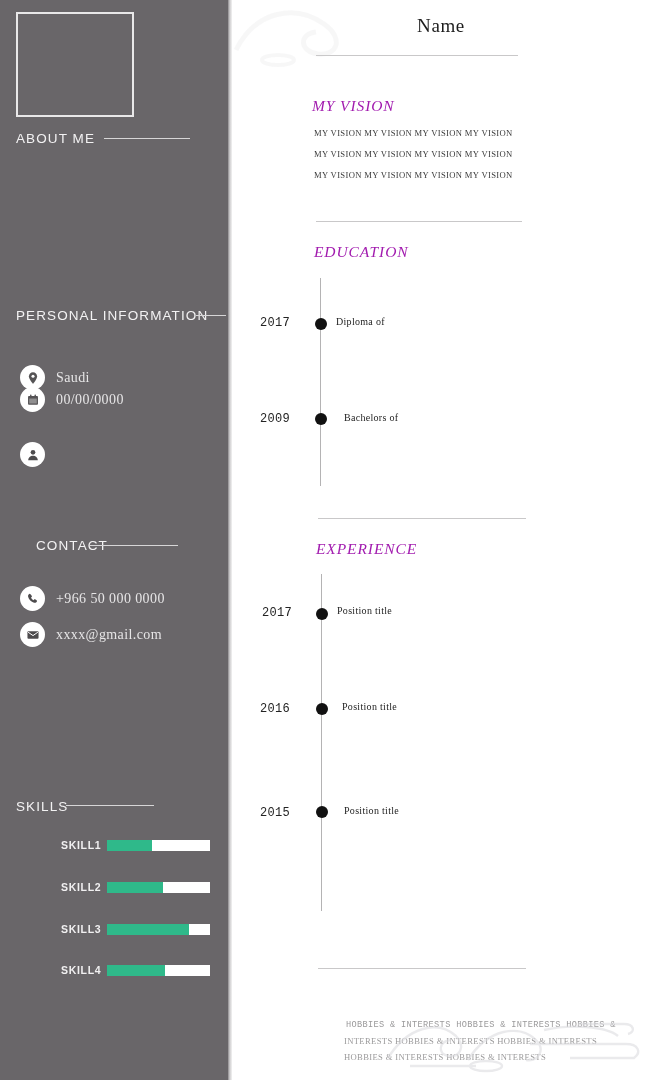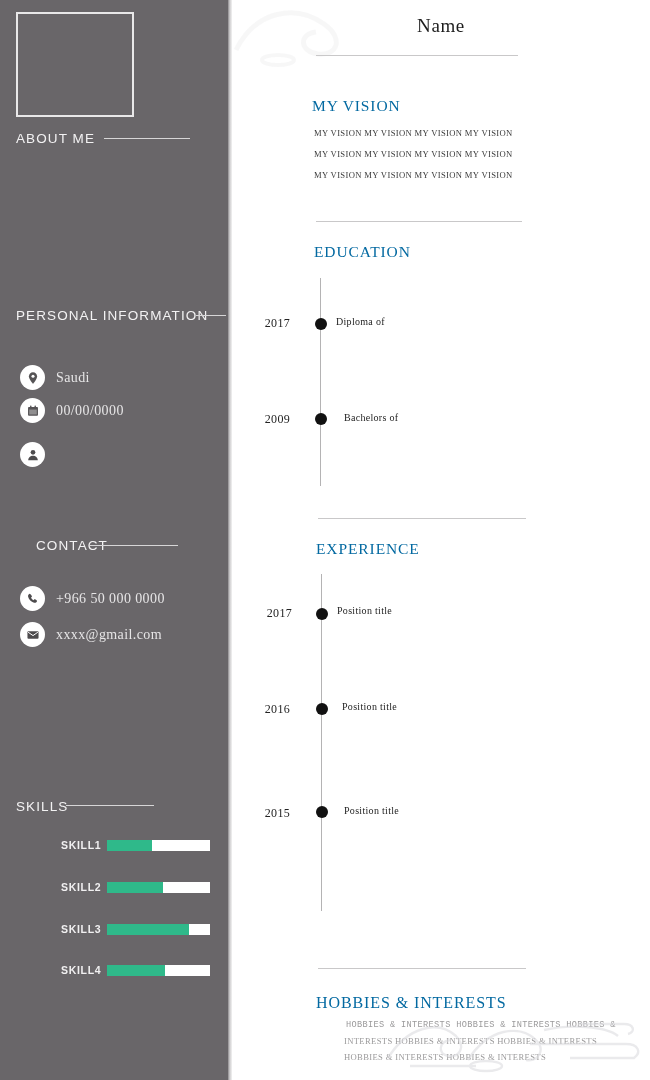--- a/index.html
+++ b/index.html
@@ -136,44 +136,45 @@
   .hr {
     position: absolute;
     height: 1px;
     background: #c9c8c9;
   }
 
   .sec-head {
     position: absolute;
     font-family: "Liberation Serif", serif;
     font-size: 15.5px;
-    color: #0369a1;
+    color: #a21caf;
     letter-spacing: 0.9px;
     white-space: nowrap;
+    font-style: italic;
   }
 
   .body-line {
     position: absolute;
     font-family: "Liberation Serif", serif;
     font-size: 8.6px;
     color: #3a3a3a;
     letter-spacing: 0.35px;
     white-space: nowrap;
   }
   .body-line.faint { color: #9b9a9b; }
 
   
   .tl-axis {
     position: absolute;
     width: 1px;
     background: #b4b3b4;
   }
   .tl-year {
     position: absolute;
-    font-family: Liberation Serif, serif;
+    font-family: Liberation Mono, monospace;
     font-size: 12px;
     color: #232323;
     text-align: right;
     width: 48px;
     letter-spacing: 0.3px;
   }
   .tl-dot {
     position: absolute;
     width: 12px; height: 12px;
     border-radius: 50%;
@@ -214,21 +215,21 @@
     <div class="info-row" style="top:365px;">
       <span class="circ">
         <svg width="14" height="14" viewBox="0 0 24 24">
           <path d="M12 2C8.1 2 5 5.1 5 9c0 5.2 7 13 7 13s7-7.8 7-13c0-3.9-3.1-7-7-7z" fill="#555355"></path>
           <circle cx="12" cy="9" r="2.6" fill="#ffffff"></circle>
         </svg>
       </span>
       <span class="info-text">Saudi</span>
     </div>
 
-    <div class="info-row" style="top:398px;">
+    <div class="info-row" style="top:387px;">
       <span class="circ">
         <svg width="14" height="14" viewBox="0 0 24 24">
           <rect x="3.5" y="5" width="17" height="15" rx="1.5" fill="#555355"></rect>
           <rect x="5.5" y="9.5" width="13" height="8.5" fill="#ffffff" opacity="0.35"></rect>
           <rect x="7" y="2.5" width="2.4" height="4.5" rx="1" fill="#555355"></rect>
           <rect x="14.6" y="2.5" width="2.4" height="4.5" rx="1" fill="#555355"></rect>
         </svg>
       </span>
       <span class="info-text">00/00/0000</span>
     </div>
@@ -341,21 +342,20 @@
 
     <div class="tl-year" style="left:10px; top:702px;">2016</div>
     <div class="tl-dot" style="left:84px; top:703px;"></div>
     <div class="tl-label" style="left:110px; top:701px;">Position title</div>
 
     <div class="tl-year" style="left:10px; top:806px;">2015</div>
     <div class="tl-dot" style="left:84px; top:806px;"></div>
     <div class="tl-label" style="left:112px; top:805px;">Position title</div>
 
     <div class="hr" style="left:86px; top:968px; width:208px;"></div>
-    <div class="sec-head" style="left:84px; top:994px; font-size:16px;">HOBBIES &amp; INTERESTS</div>
 
     <div class="body-line faint" style="left:114px; top:1020px;font-family:Liberation Mono, monospace;">HOBBIES &amp; INTERESTS HOBBIES &amp; INTERESTS HOBBIES &amp;</div>
     <div class="body-line faint" style="left:112px; top:1036px;">INTERESTS HOBBIES &amp; INTERESTS HOBBIES &amp; INTERESTS</div>
     <div class="body-line faint" style="left:112px; top:1052px;">HOBBIES &amp; INTERESTS HOBBIES &amp; INTERESTS</div>
 
     <div class="wm" style="left:148px; top:1000px;">
       <svg width="270" height="80" viewBox="0 0 270 80">
         <g fill="none" stroke="#dadade" stroke-width="2.4">
           <path d="M8 58 C28 26, 58 20, 76 36 C86 46, 80 58, 68 56 C58 54, 58 42, 70 40"></path>
           <path d="M88 60 C108 28, 140 24, 156 40 C166 50, 158 62, 146 60"></path>

